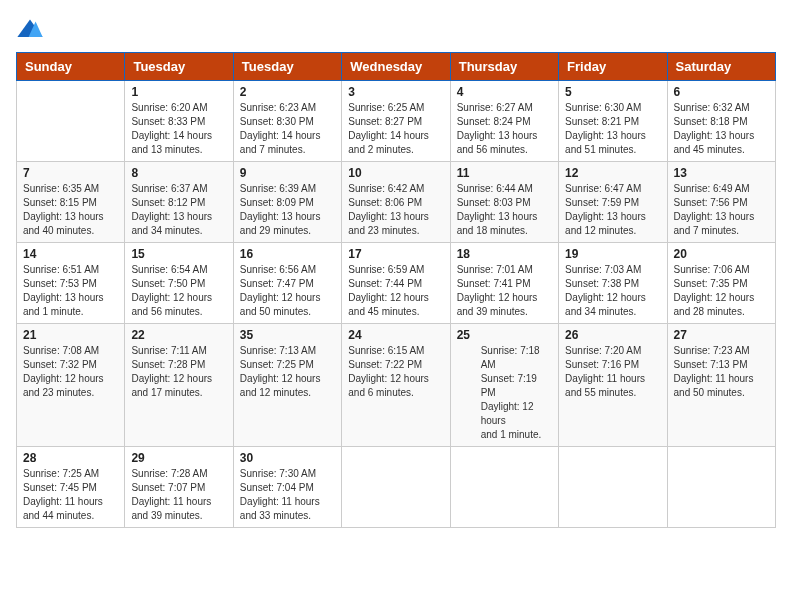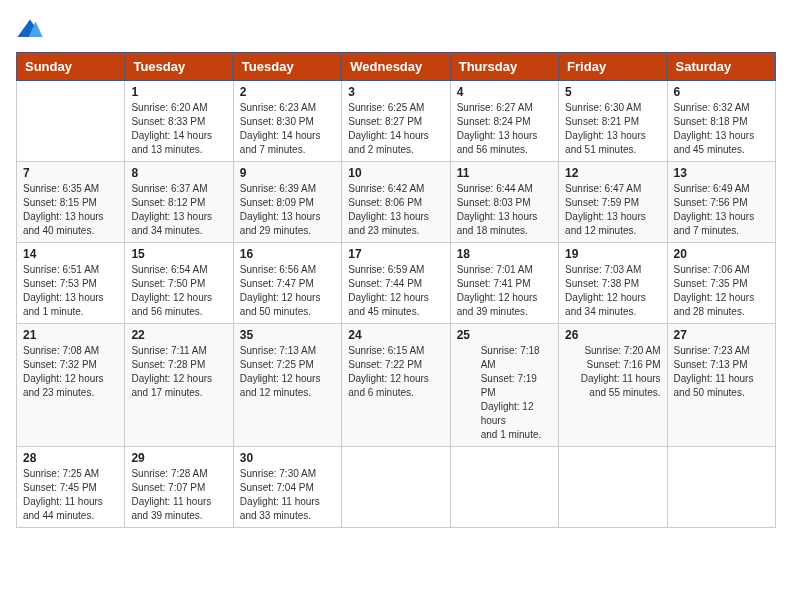--- a/index.html
+++ b/index.html
@@ -306,21 +306,21 @@
         </td>
         <td>
           <span class="day-number">25</span>
           <div class="day-info" style="white-space: pre-line; margin-left: 24px;">Sunrise: 7:18 AM
 Sunset: 7:19 PM
 Daylight: 12 hours
 and 1 minute.</div>
         </td>
         <td>
           <span class="day-number">26</span>
-          <div class="day-info" style="white-space: pre-line; text-align: right;">Sunrise: 7:20 AM
+          <div class="day-info" style="white-space: pre-line;">Sunrise: 7:20 AM
 Sunset: 7:16 PM
 Daylight: 11 hours
 and 55 minutes.</div>
         </td>
         <td>
           <span class="day-number">27</span>
           <div class="day-info" style="white-space: pre-line;">Sunrise: 7:23 AM
 Sunset: 7:13 PM
 Daylight: 11 hours
 and 50 minutes.</div>

